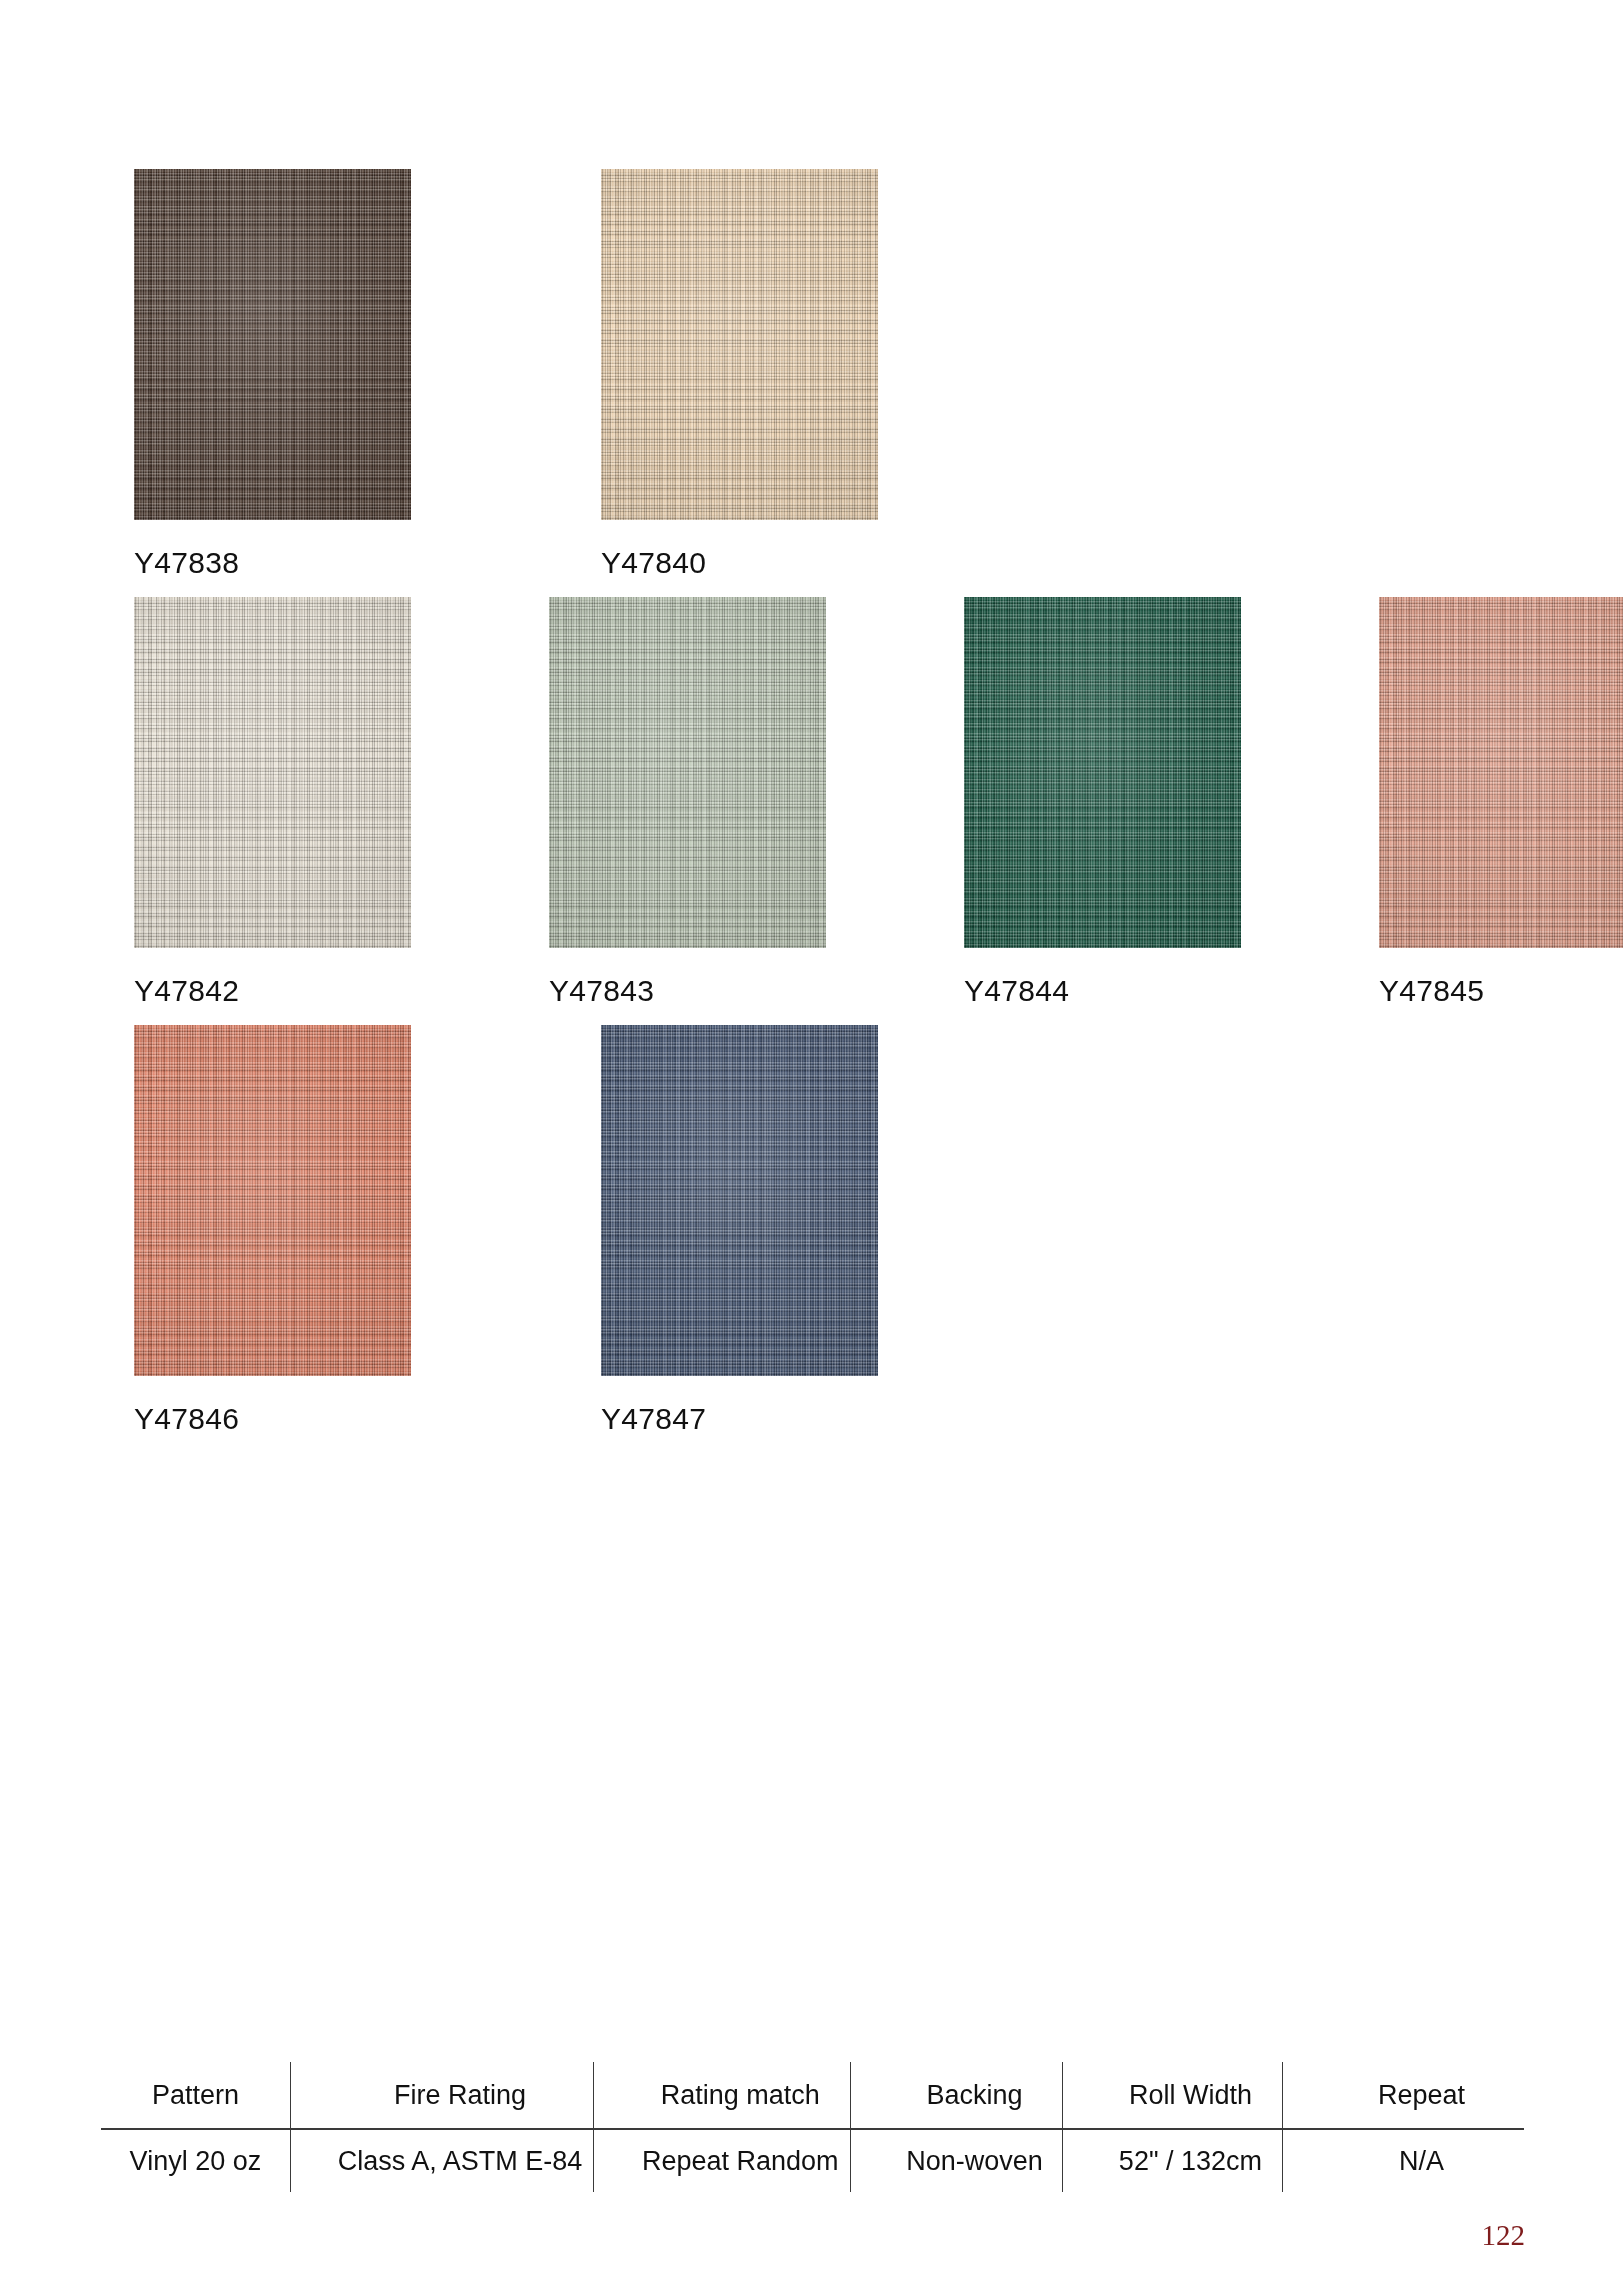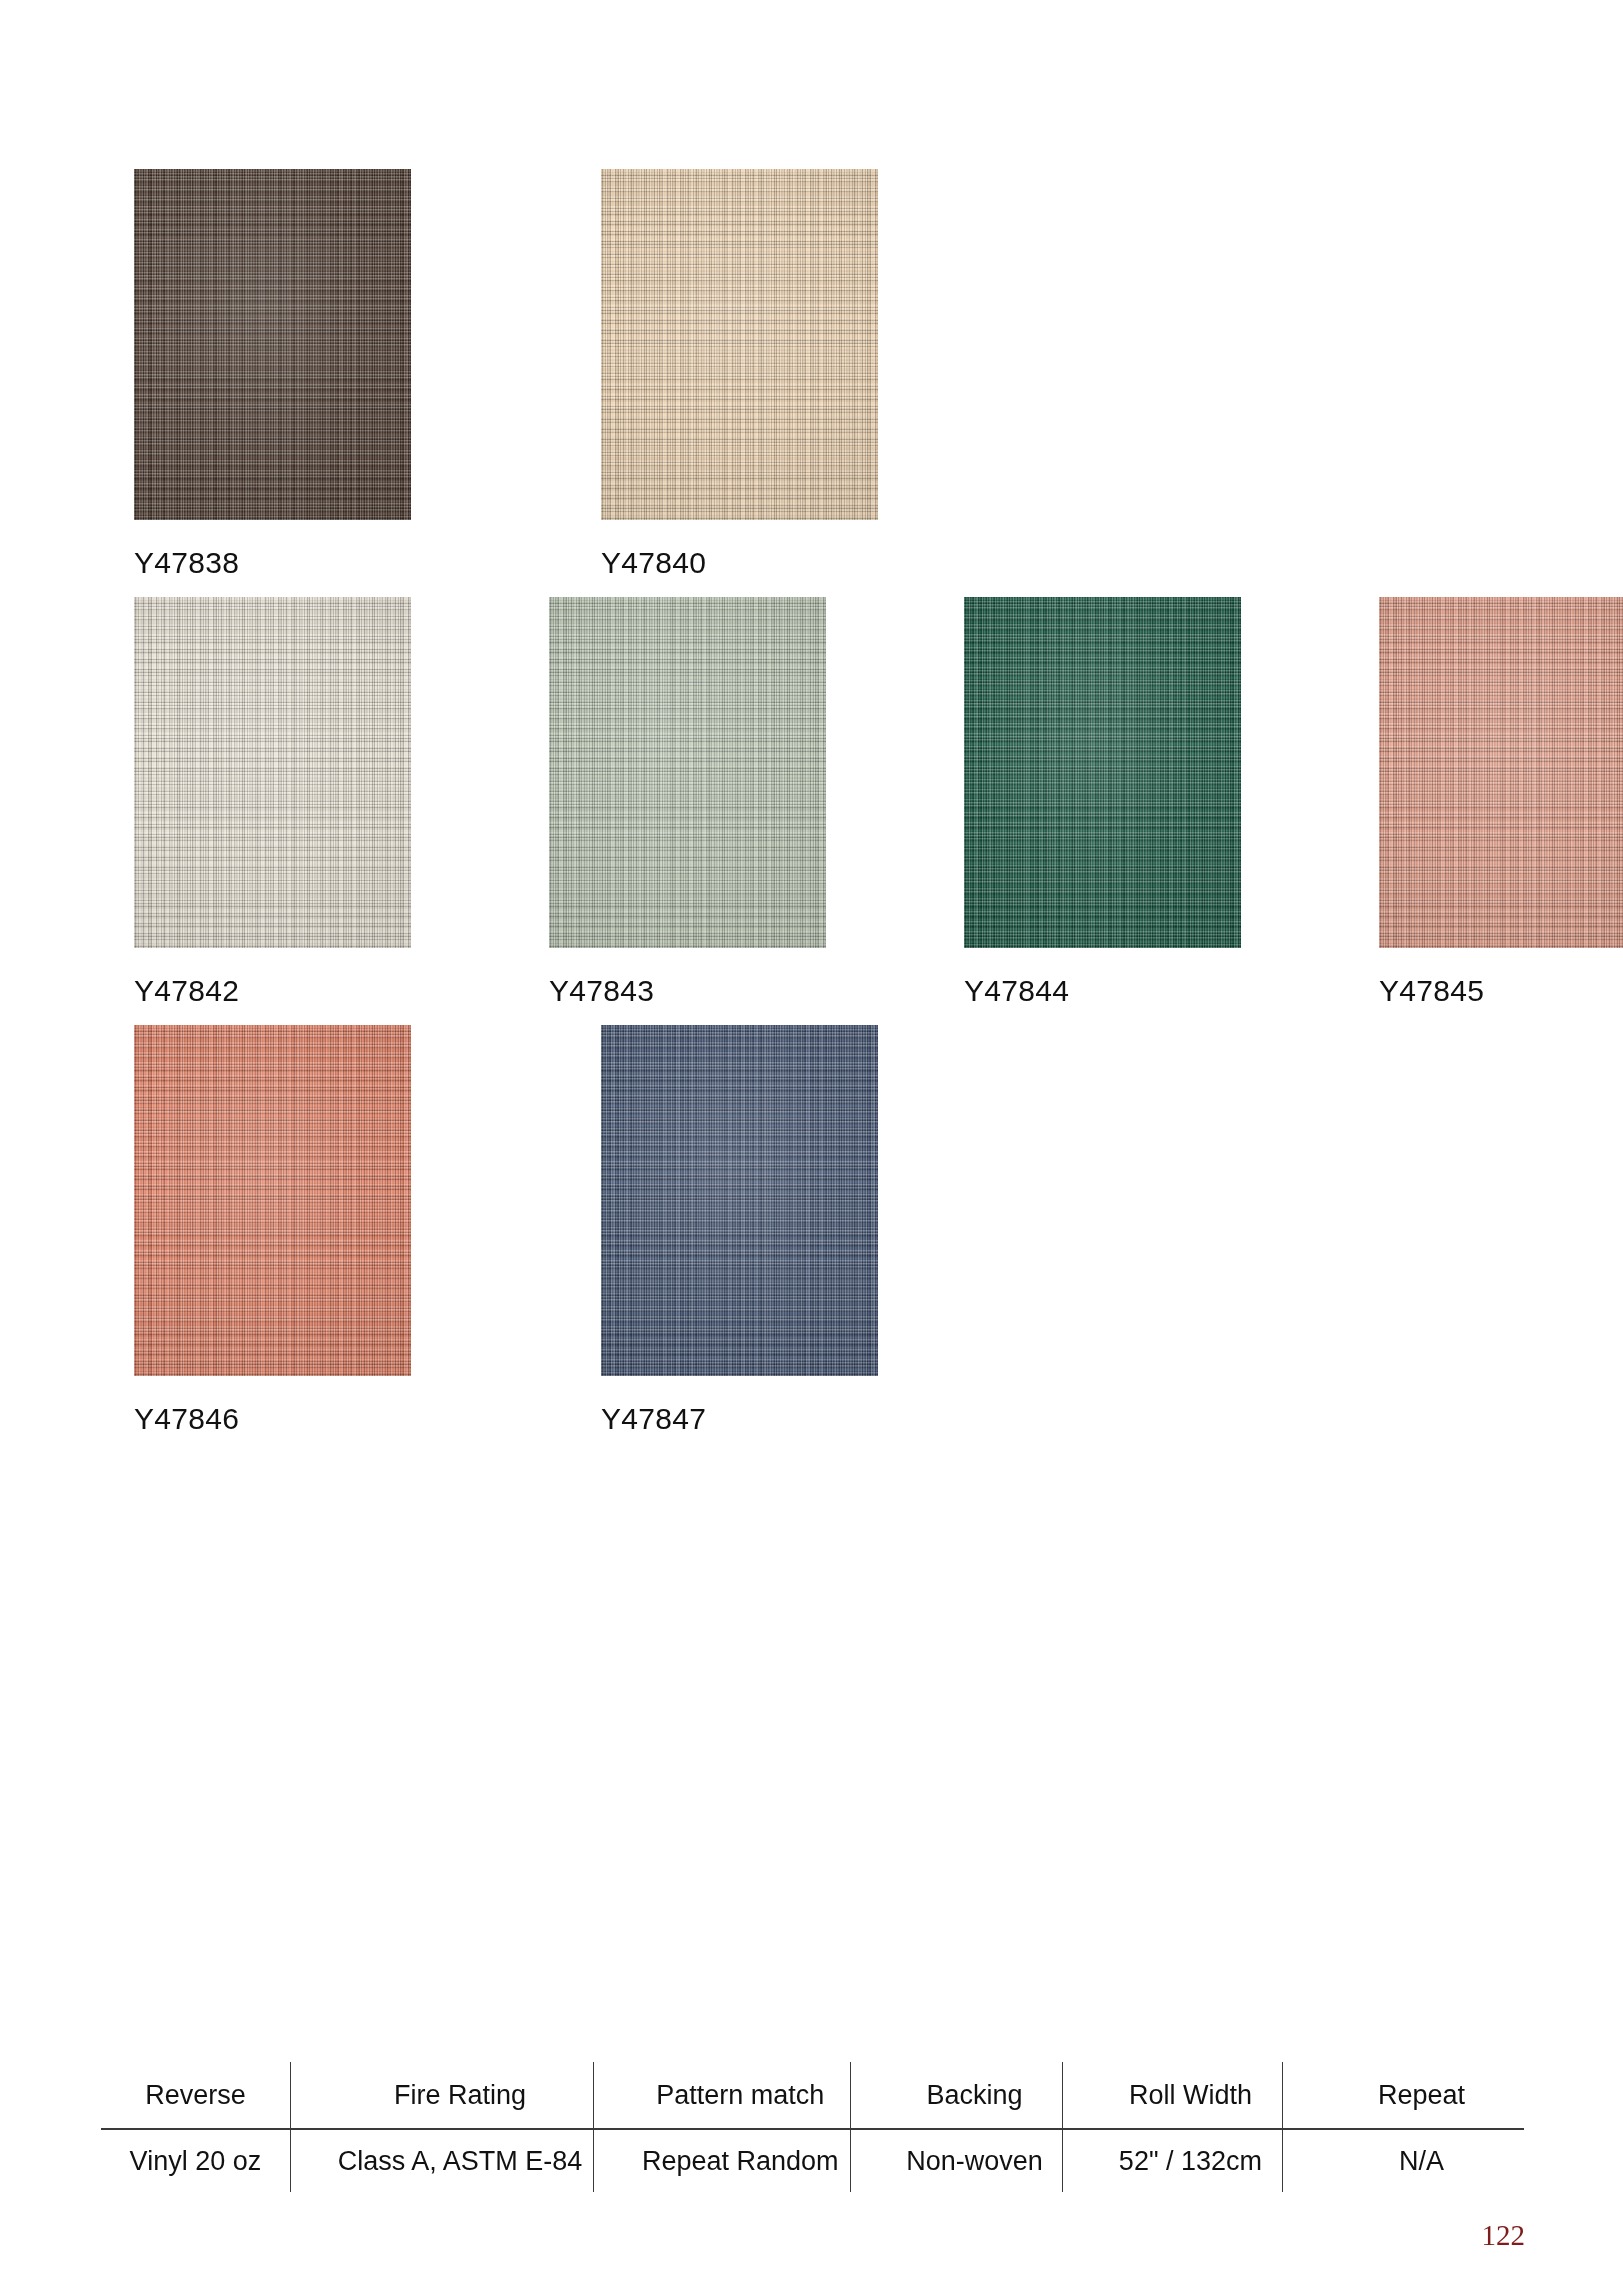--- a/index.html
+++ b/index.html
@@ -219,23 +219,23 @@
         </div>
         <div class="swatch-label">Y47847</div>
       </div>
     </div>
   </div>
 
 <div id="spec-table">
   <table class="tbl">
     <thead>
       <tr>
-        <th class="col-material">Reverse</th>
+        <th class="col-material">Pattern</th>
         <th class="col-fire">Fire Rating</th>
-        <th class="col-pattern">Pattern match</th>
+        <th class="col-pattern">Rating match</th>
         <th class="col-backing">Backing</th>
         <th class="col-rollwidth">Roll Width</th>
         <th class="col-repeat">Repeat</th>
       </tr>
     </thead>
     <tbody>
       <tr>
         <td class="col-material cell-multiline">Vinyl
 20 oz</td>
         <td class="col-fire">Class A, ASTM E-84</td>

